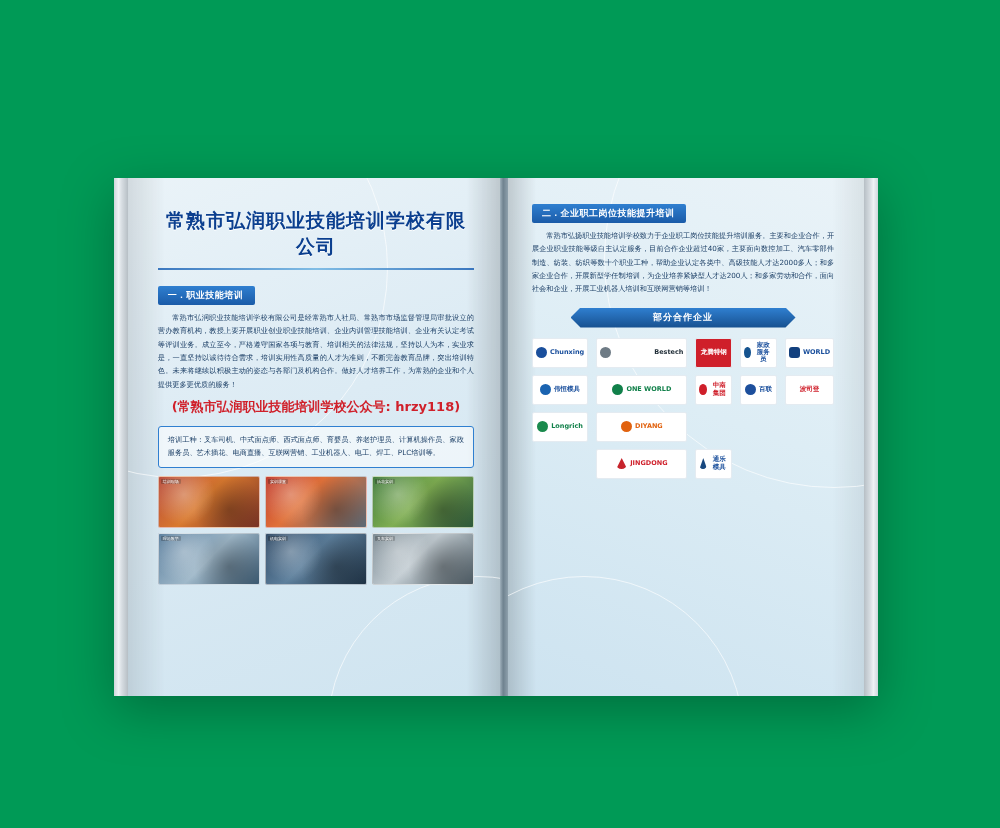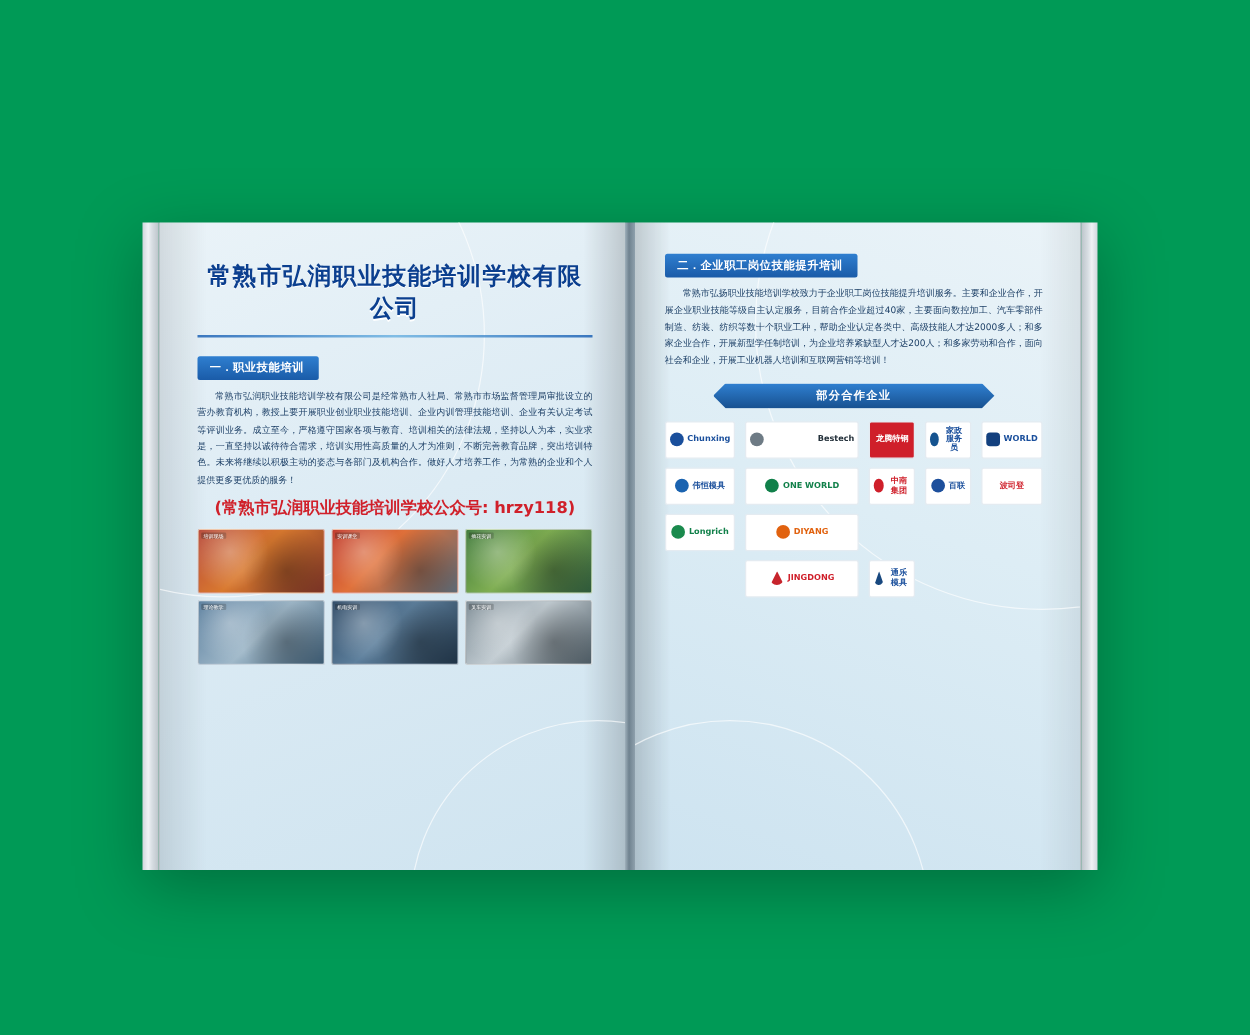--- a/index.html
+++ b/index.html
@@ -197,20 +197,23 @@
       <div class="lp-inner">
         <div class="main-title">常熟市弘润职业技能培训学校有限公司</div>
         <div class="title-rule"></div>
 
         <div class="sec-head-wrap">
           <span class="sec-head">一 . 职业技能培训</span>
         </div>
         <p class="body">常熟市弘润职业技能培训学校有限公司是经常熟市人社局、常熟市市场监督管理局审批设立的营办教育机构，教授上要开展职业创业职业技能培训、企业内训管理技能培训、企业有关认定考试等评训业务。成立至今，严格遵守国家各项与教育、培训相关的法律法规，坚持以人为本，实业求是，一直坚持以诚待待合需求，培训实用性高质量的人才为准则，不断完善教育品牌，突出培训特色。未来将继续以积极主动的姿态与各部门及机构合作。做好人才培养工作，为常熟的企业和个人提供更多更优质的服务！</p>
         <div class="red-note">(常熟市弘润职业技能培训学校公众号: hrzy118)</div>
 
+        <div class="jobs-box">
+          <p>培训工种：叉车司机、中式面点师、西式面点师、育婴员、养老护理员、计算机操作员、家政服务员、艺术插花、电商直播、互联网营销、工业机器人、电工、焊工、PLC培训等。</p>
+        </div>
 
         <div class="photo-grid">
           <div class="photo p1">
               <span class="ph-label">培训现场</span>
             </div>
           <div class="photo p2">
               <span class="ph-label">实训课堂</span>
             </div>
           <div class="photo p3">
               <span class="ph-label">插花实训</span>

